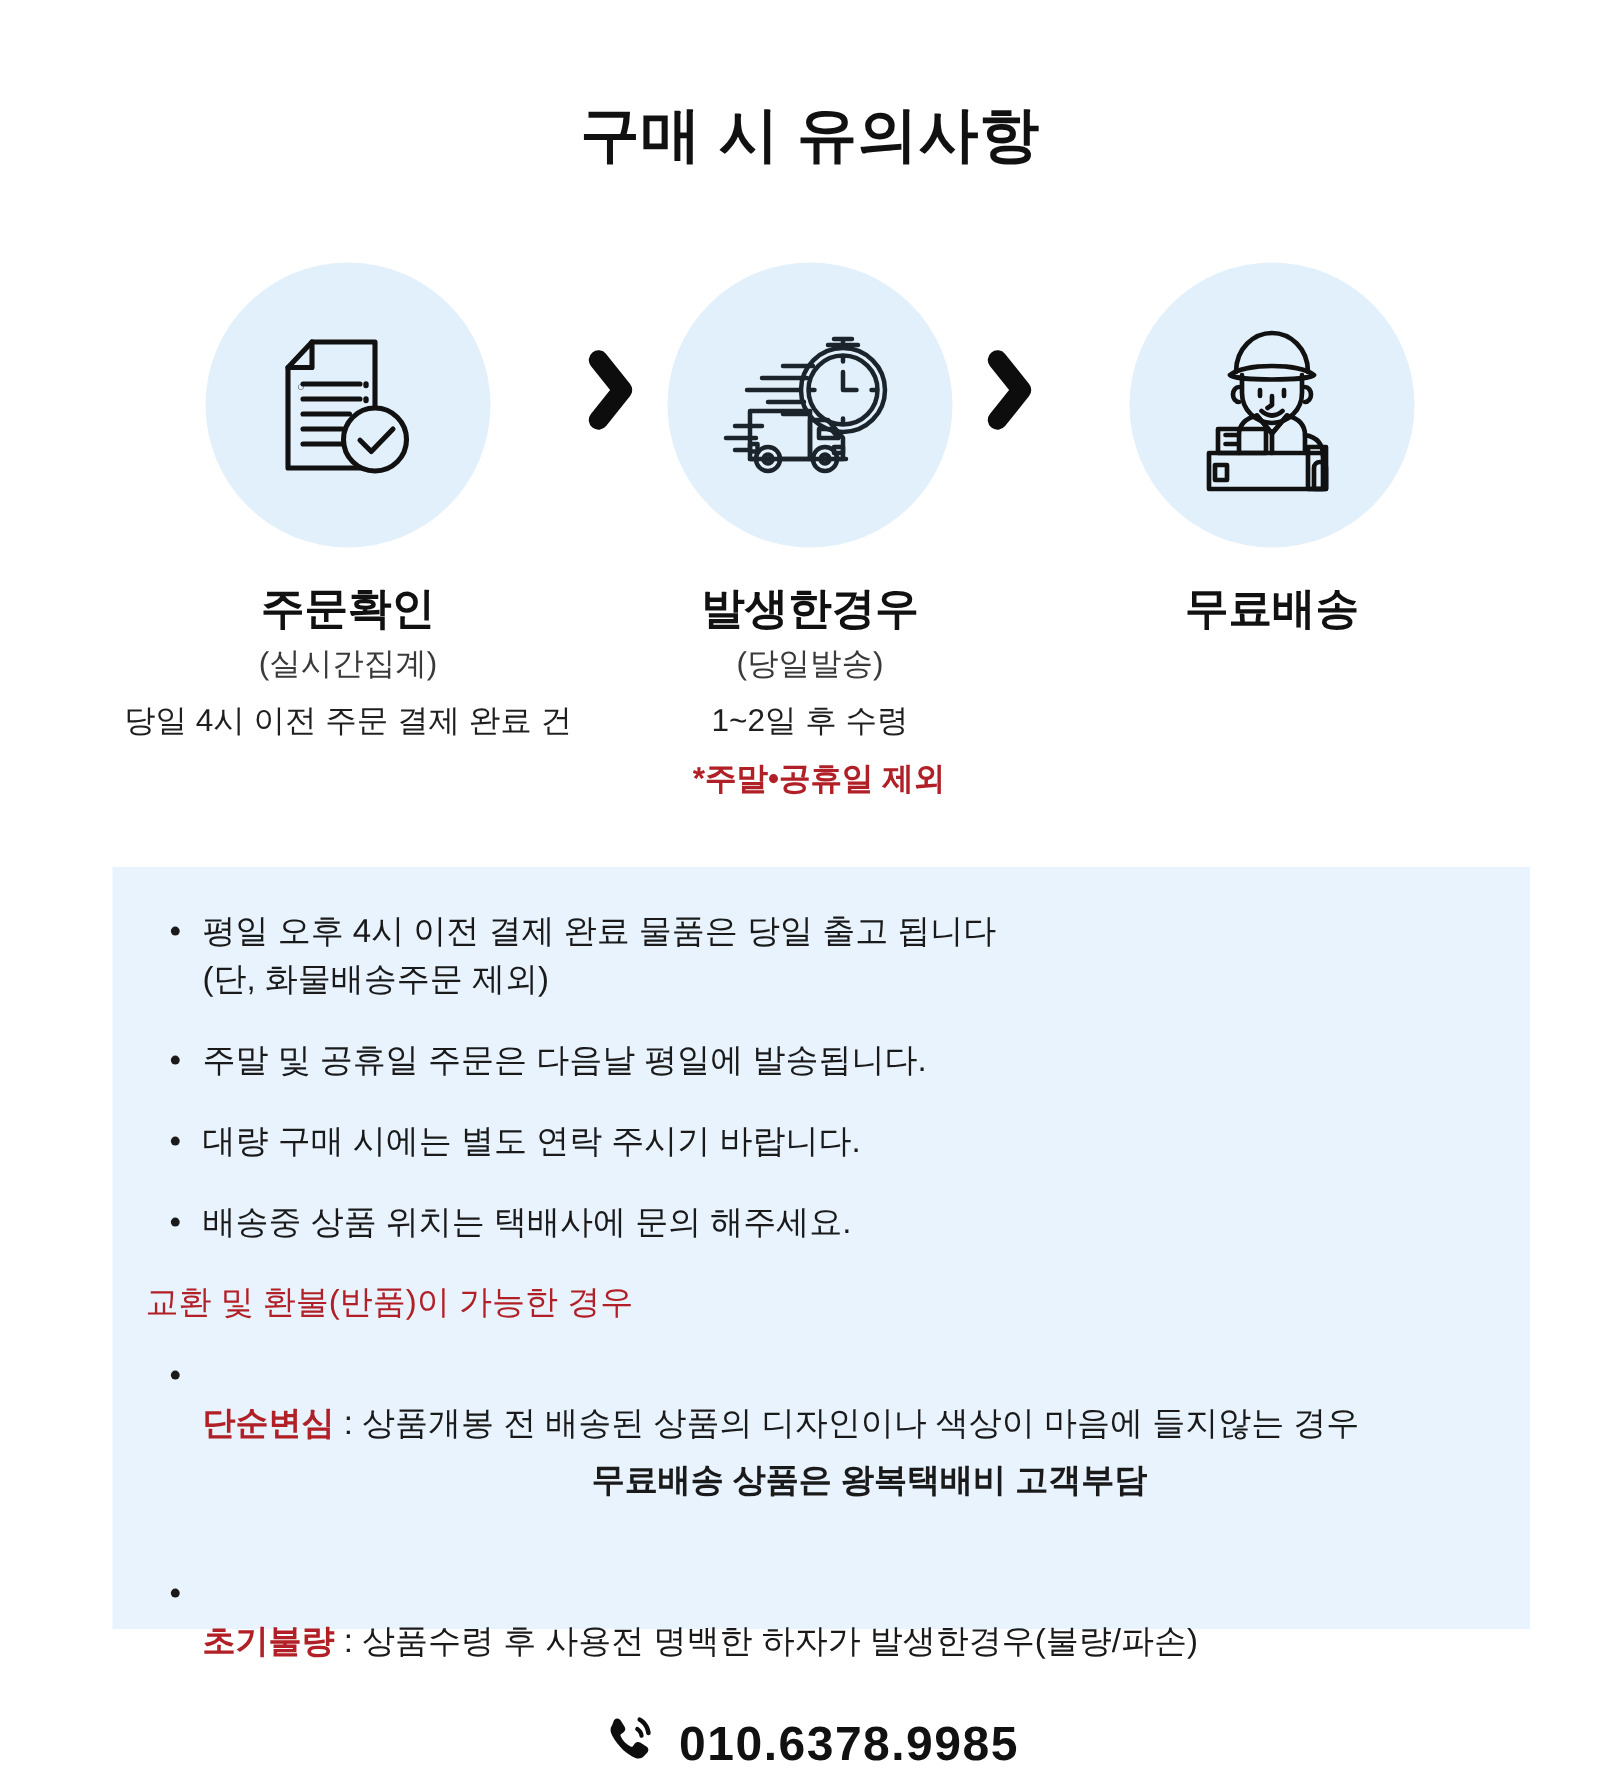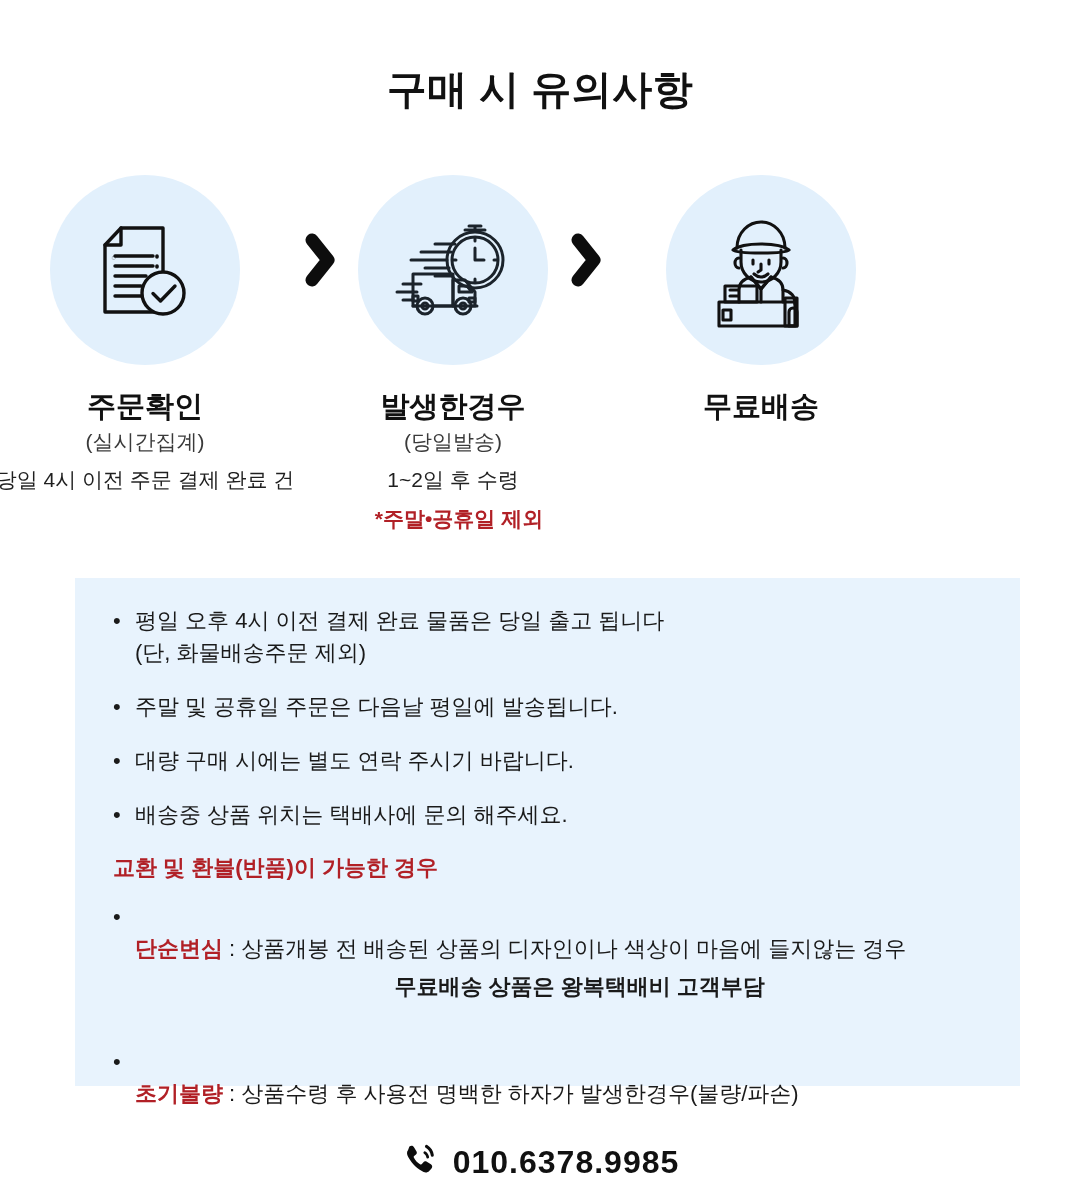--- a/index.html
+++ b/index.html
@@ -22,20 +22,21 @@
     font-weight: 700;
     letter-spacing: 0.5px;
     color: #111111;
   }
 
   
   .steps {
     position: absolute;
     top: 175px; left: 0; width: 1080px;
     display: flex;
+    justify-content: center;
     align-items: flex-start;
   }
   .step { width: 290px; display: flex; flex-direction: column; align-items: center; }
   .step.mid { width: 206px; }
   .step.last { width: 290px; }
 
   .circle {
     width: 190px; height: 190px;
     border-radius: 50%;
     background: #e2f0fc;
@@ -107,25 +108,25 @@
     color: #1a1a1a;
     text-align: left;
   }
   .notice-text {
     font-size: 22px;
     line-height: 1.45;
     color: #1a1a1a;
     white-space: pre-line;
   }
   .sub-heading {
-    padding-left: 38px;
+    padding-left: 22px;
     margin-top: 10px;
     margin-bottom: 18px;
     font-size: 22px;
-    font-weight: 700;
+    font-weight: 400;
     color: #b12026;
   }
   .emph {
     font-weight: 700;
     color: #b12026;
   }
   .notice-item.reason { margin-bottom: 12px; }
   .reason-cont {
     display: block;
     padding-left: 118px;

